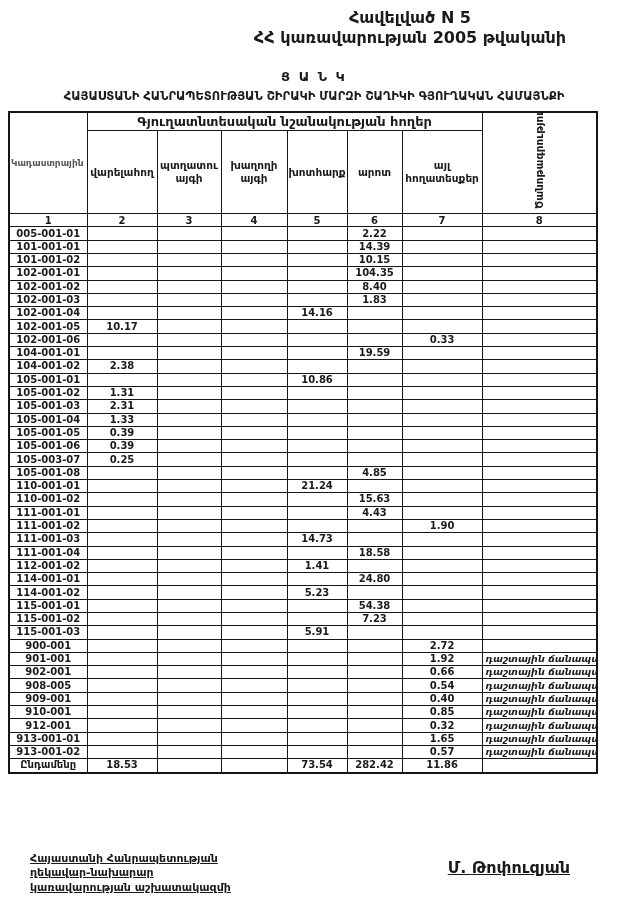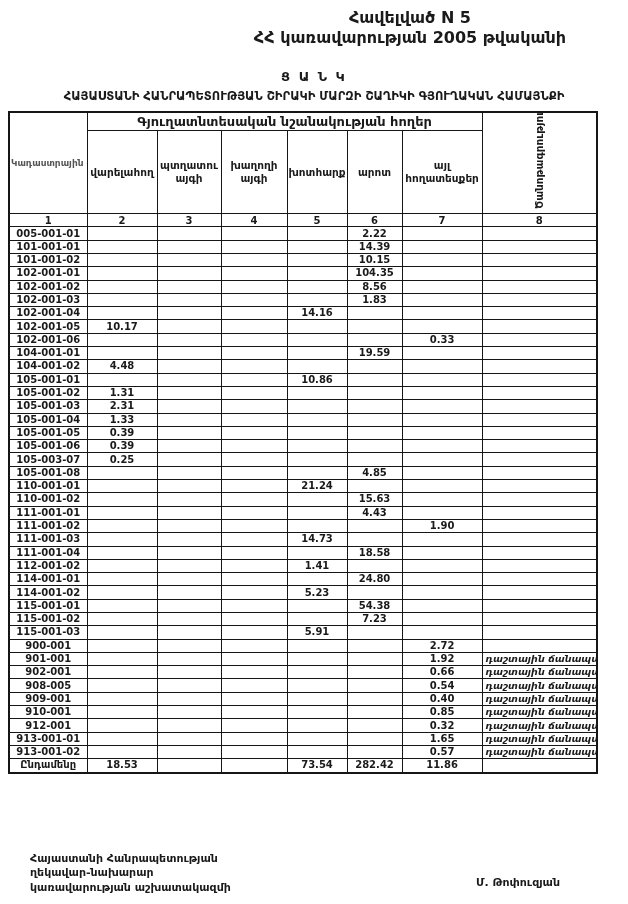--- a/index.html
+++ b/index.html
@@ -100,35 +100,36 @@
     font-style: italic;
     font-size: 9.5px;
     padding-left: 3px;
   }
   tfoot td { font-weight: bold; }
   tfoot td.total-label { font-size: 10px; }
   
   .footer {
     position: absolute;
     left: 30px;
-    right: 26px;
+    right: 16px;
     top: 852px;
     display: flex;
     justify-content: space-between;
     align-items: flex-end;
+    text-decoration: underline;
   }
   .footer-left {
     font-size: 11px;
     font-weight: bold;
     line-height: 1.3;
   }
   .footer-sign {
-    font-size: 11px;
-    font-weight: bold;
-    margin-bottom: 6px;
+    font-size: 16px;
+    font-weight: bold;
+    margin-bottom: 18px;
     margin-right: 42px;
     text-align: right;
   }
 </style>
 </head>
 <body>
 
 <div class="annex">
   <div>Հավելված N 5</div>
   <div>ՀՀ կառավարության 2005 թվականի</div>
@@ -218,21 +219,21 @@
         <td>104.35</td>
         <td></td>
         <td class="note-cell"></td>
       </tr>
       <tr>
         <td>102-001-02</td>
         <td></td>
         <td></td>
         <td></td>
         <td></td>
-        <td>8.56</td>
+        <td>8.40</td>
         <td></td>
         <td class="note-cell"></td>
       </tr>
       <tr>
         <td>102-001-03</td>
         <td></td>
         <td></td>
         <td></td>
         <td></td>
         <td>1.83</td>
@@ -274,21 +275,21 @@
         <td></td>
         <td></td>
         <td></td>
         <td></td>
         <td>19.59</td>
         <td></td>
         <td class="note-cell"></td>
       </tr>
       <tr>
         <td>104-001-02</td>
-        <td>4.48</td>
+        <td>2.38</td>
         <td></td>
         <td></td>
         <td></td>
         <td></td>
         <td></td>
         <td class="note-cell"></td>
       </tr>
       <tr>
         <td>105-001-01</td>
         <td></td>

